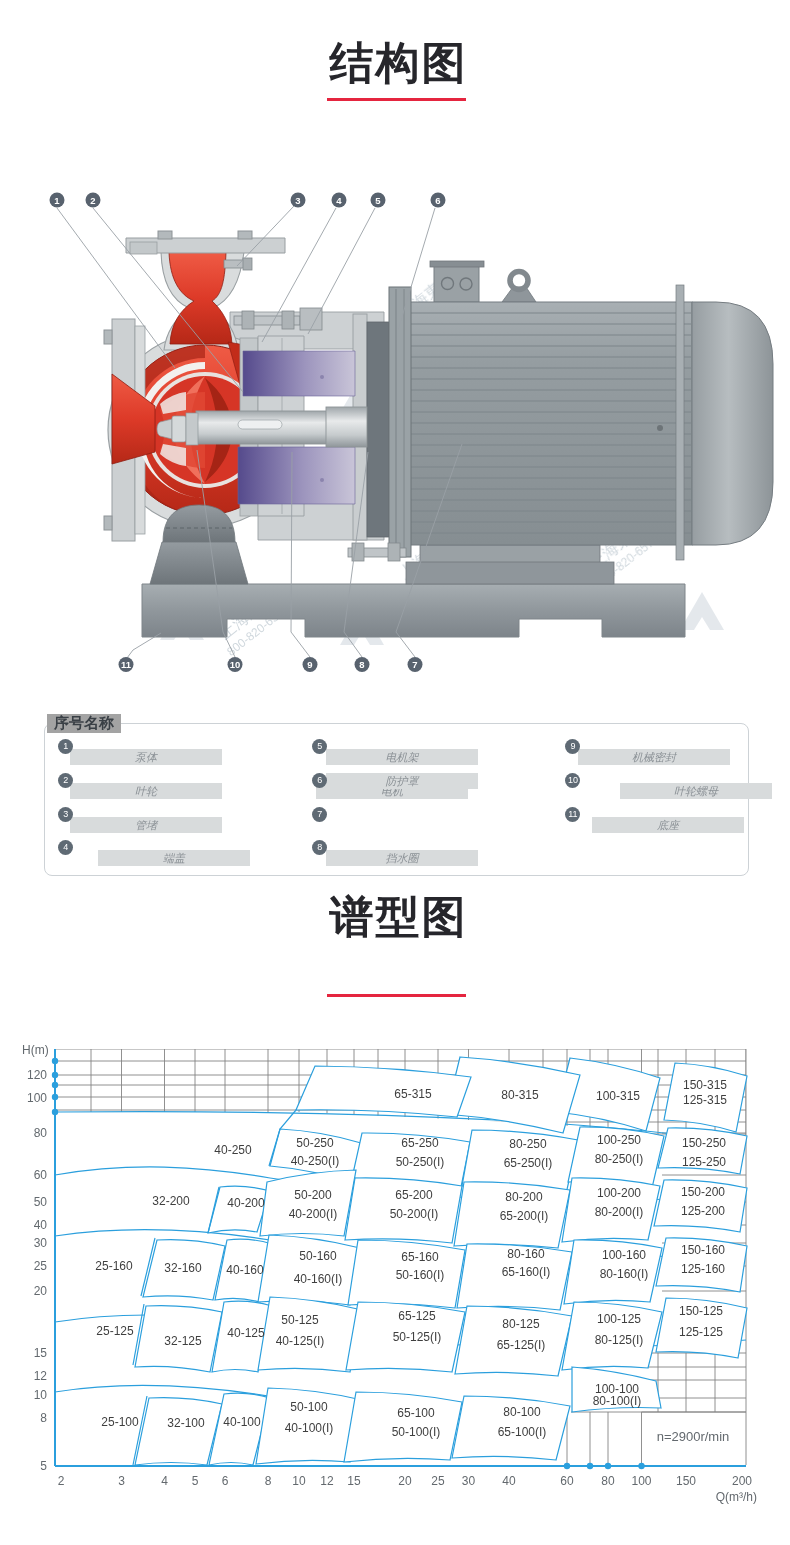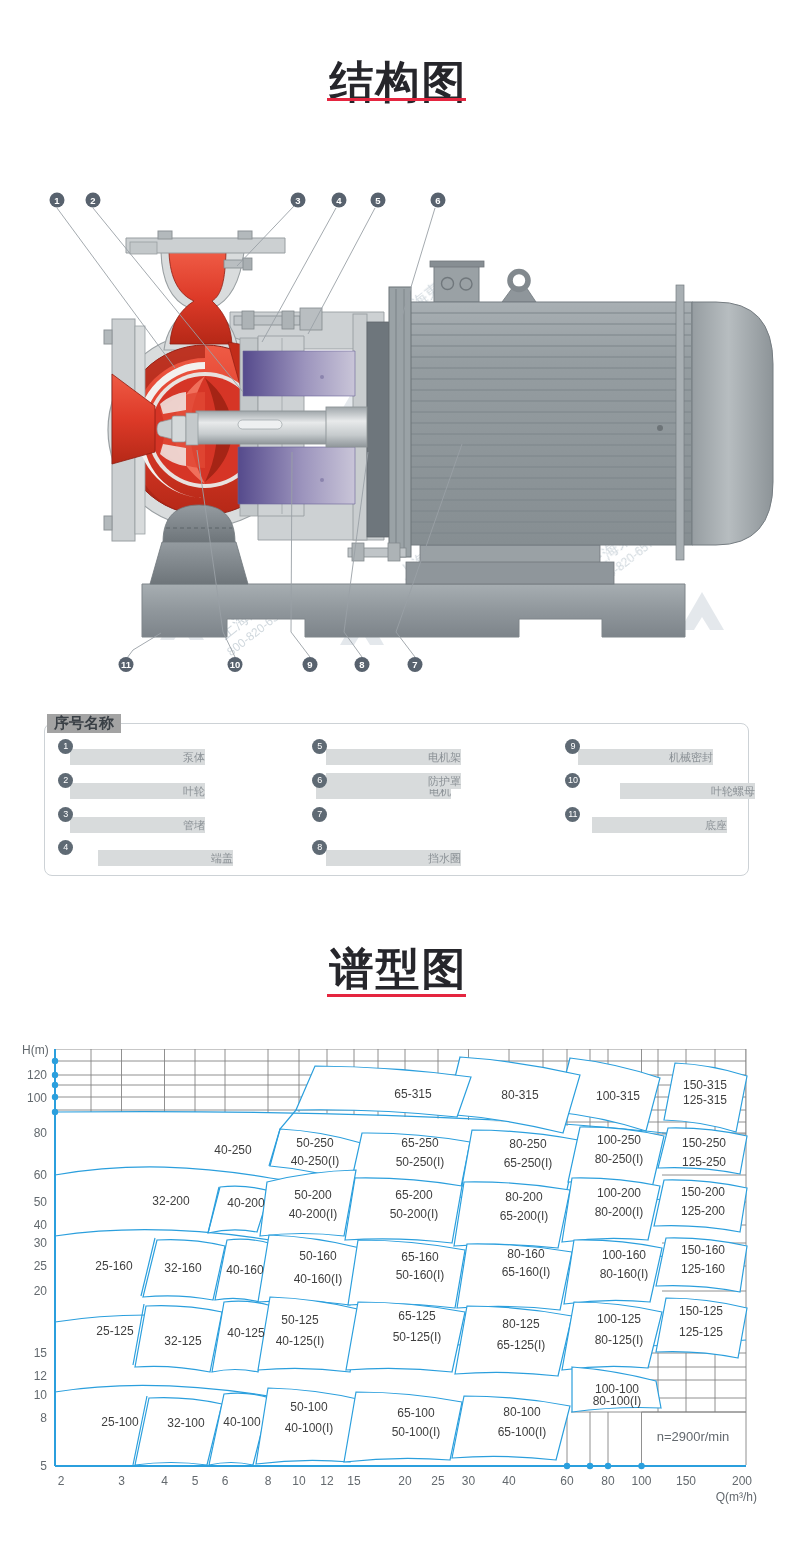--- a/index.html
+++ b/index.html
@@ -1,29 +1,29 @@
 <!DOCTYPE html>
 <html><head><meta charset="utf-8">
 <style>
 html,body{margin:0;padding:0;background:#fff;}
 body{width:790px;height:1545px;position:relative;font-family:"Liberation Sans",sans-serif;overflow:hidden;}
 .title{position:absolute;left:0;width:790px;text-align:center;font-size:44px;font-weight:700;color:#26262b;letter-spacing:2px;}
 .redline{position:absolute;left:327px;width:139px;height:3px;background:#e5253f;}
 .legend{position:absolute;left:44px;top:723px;width:703px;height:151px;border:1px solid #cdd2d6;border-radius:8px;}
 .ltitle{position:absolute;left:47px;top:714px;background:#a3a3a3;padding:0 7px;font-size:15px;font-weight:700;color:#3a4046;}
-.bar{position:absolute;width:135px;height:16px;background:#d8dbdc;color:#8b9196;font-size:11px;text-align:right;line-height:16px;}
+.bar{position:absolute;width:152px;height:16px;background:#d8dbdc;color:#8b9196;font-size:11px;text-align:center;line-height:16px;font-style:italic;}
 .num{position:absolute;width:15px;height:15px;border-radius:50%;background:#5f6a74;color:#fff;font-size:9px;text-align:center;line-height:15px;z-index:2;}
 </style></head>
 <body>
 
-<div class="title" style="top:34px;text-indent:7px;margin-top:19px;">结构图</div>
+<div class="title" style="top:34px;text-indent:7px;">结构图</div>
 
 <div class="redline" style="top:98px;"></div>
 
-<div class="title" style="top:940px;text-indent:7px;font-family:Liberation Serif, serif;">谱型图</div>
+<div class="title" style="top:888px;text-indent:7px;font-family:Liberation Serif, serif;">谱型图</div>
 
 <div class="redline" style="top:994px;"></div>
 
 <div class="legend"></div>
 
 <div class="ltitle">序号名称</div>
 
 <div class="num" style="left:58.3px;top:738.5px;">1</div>
 <div class="bar" style="left:70.0px;top:748.5px;">泵体</div>
 

